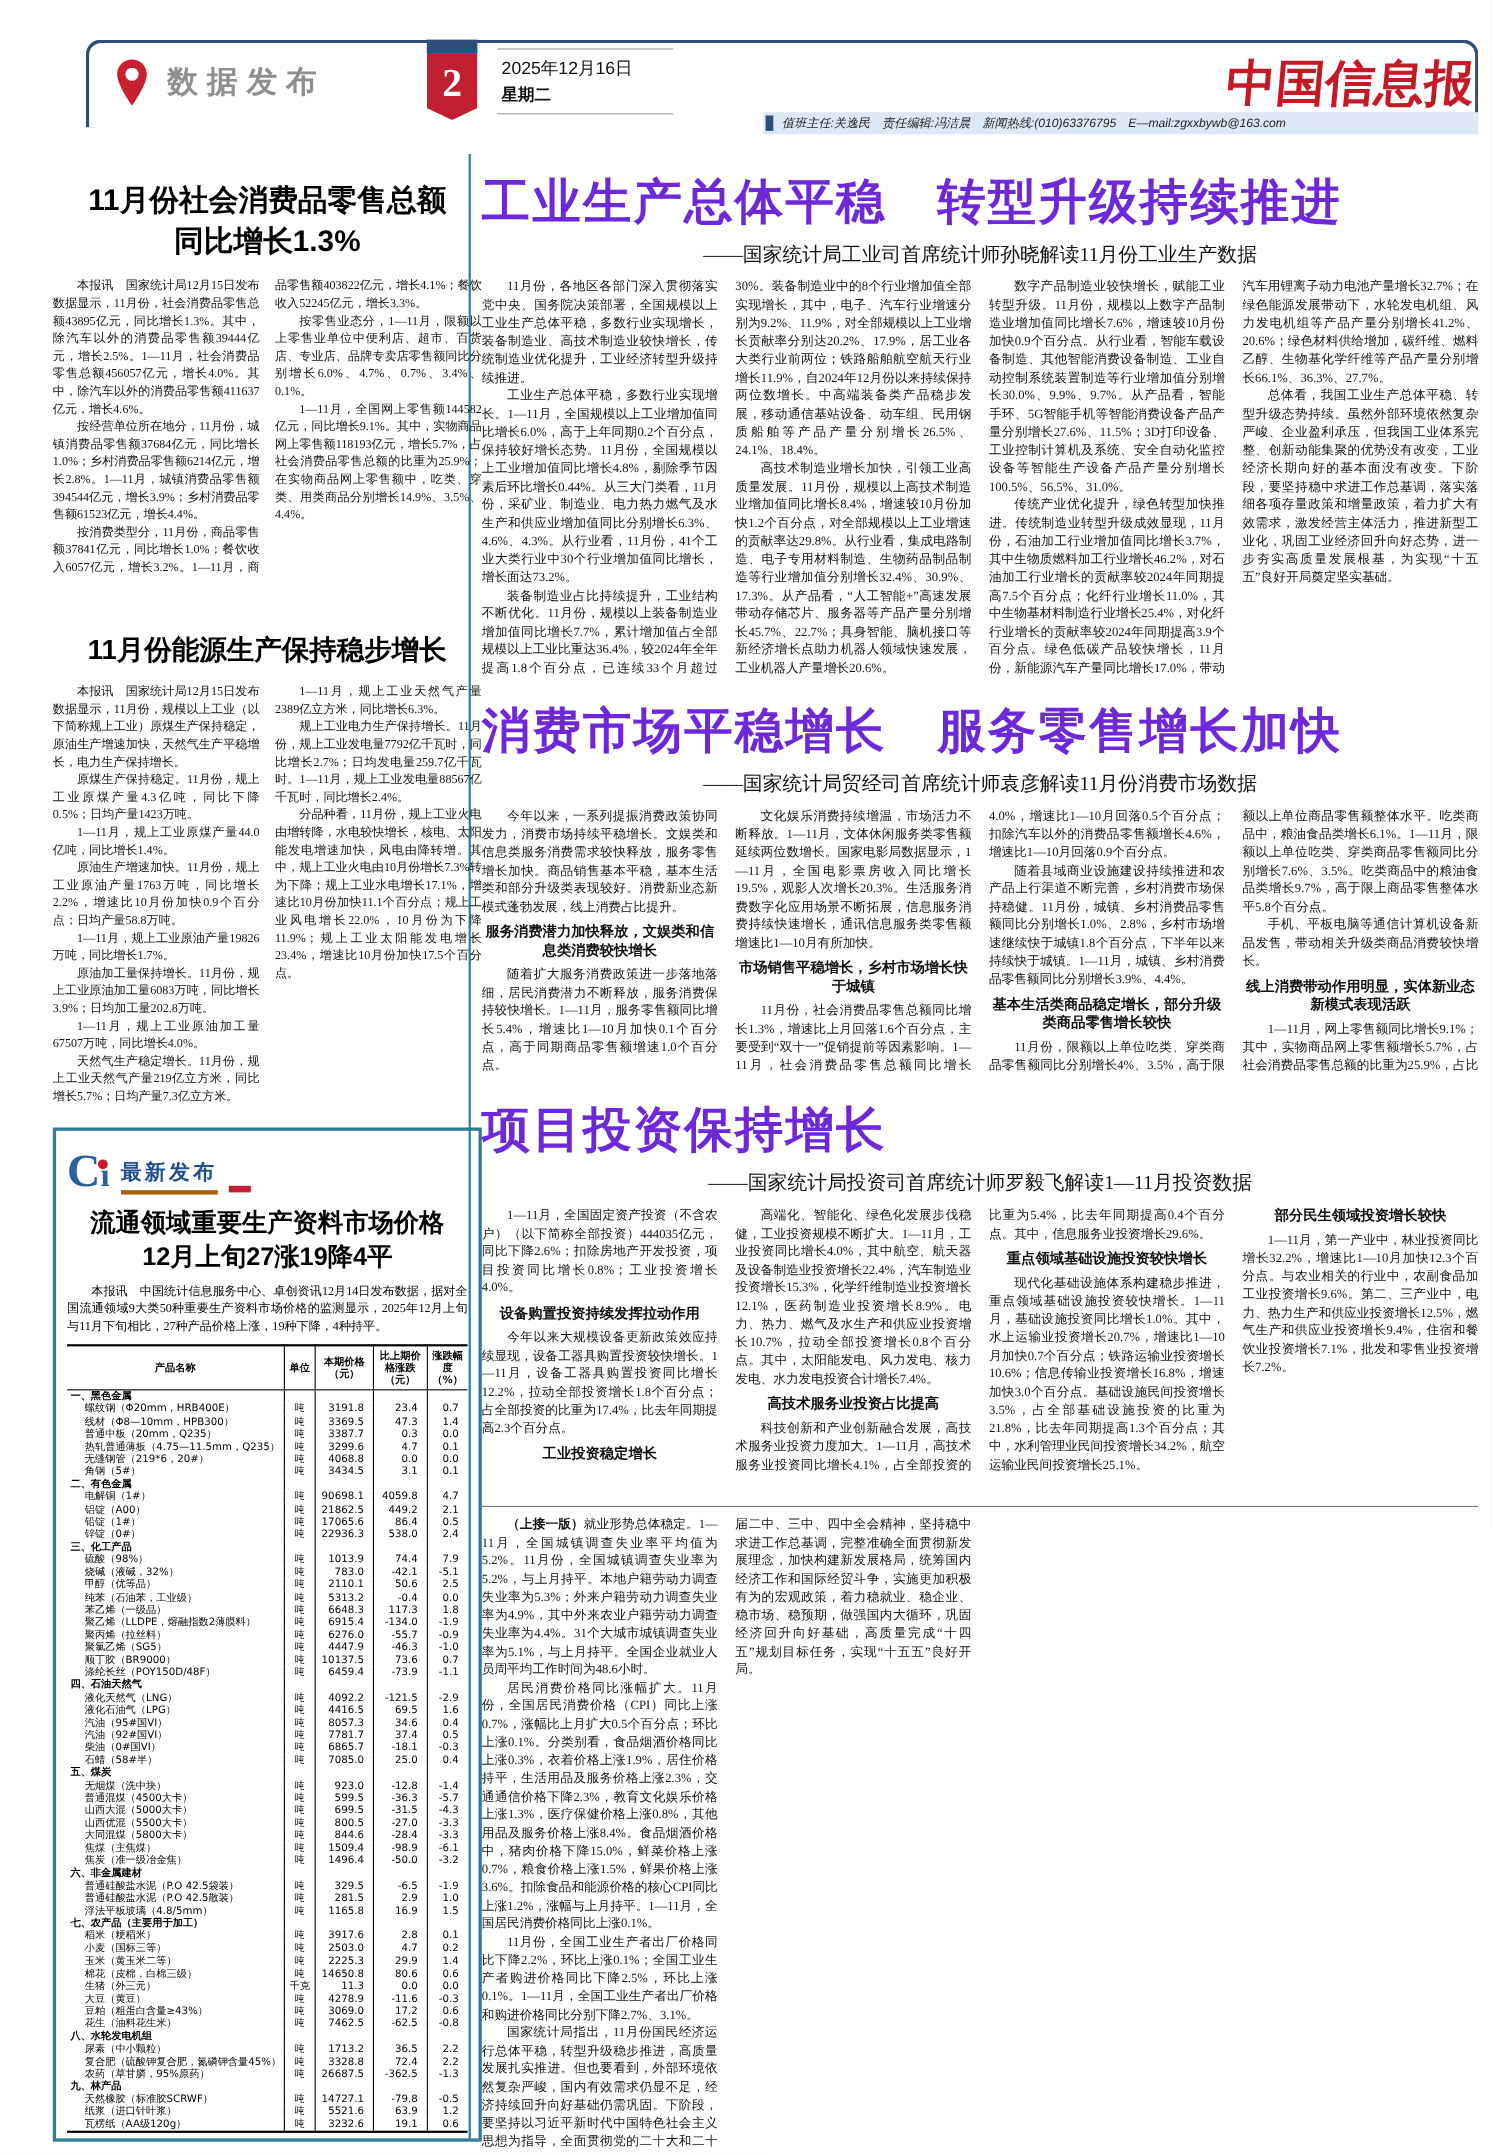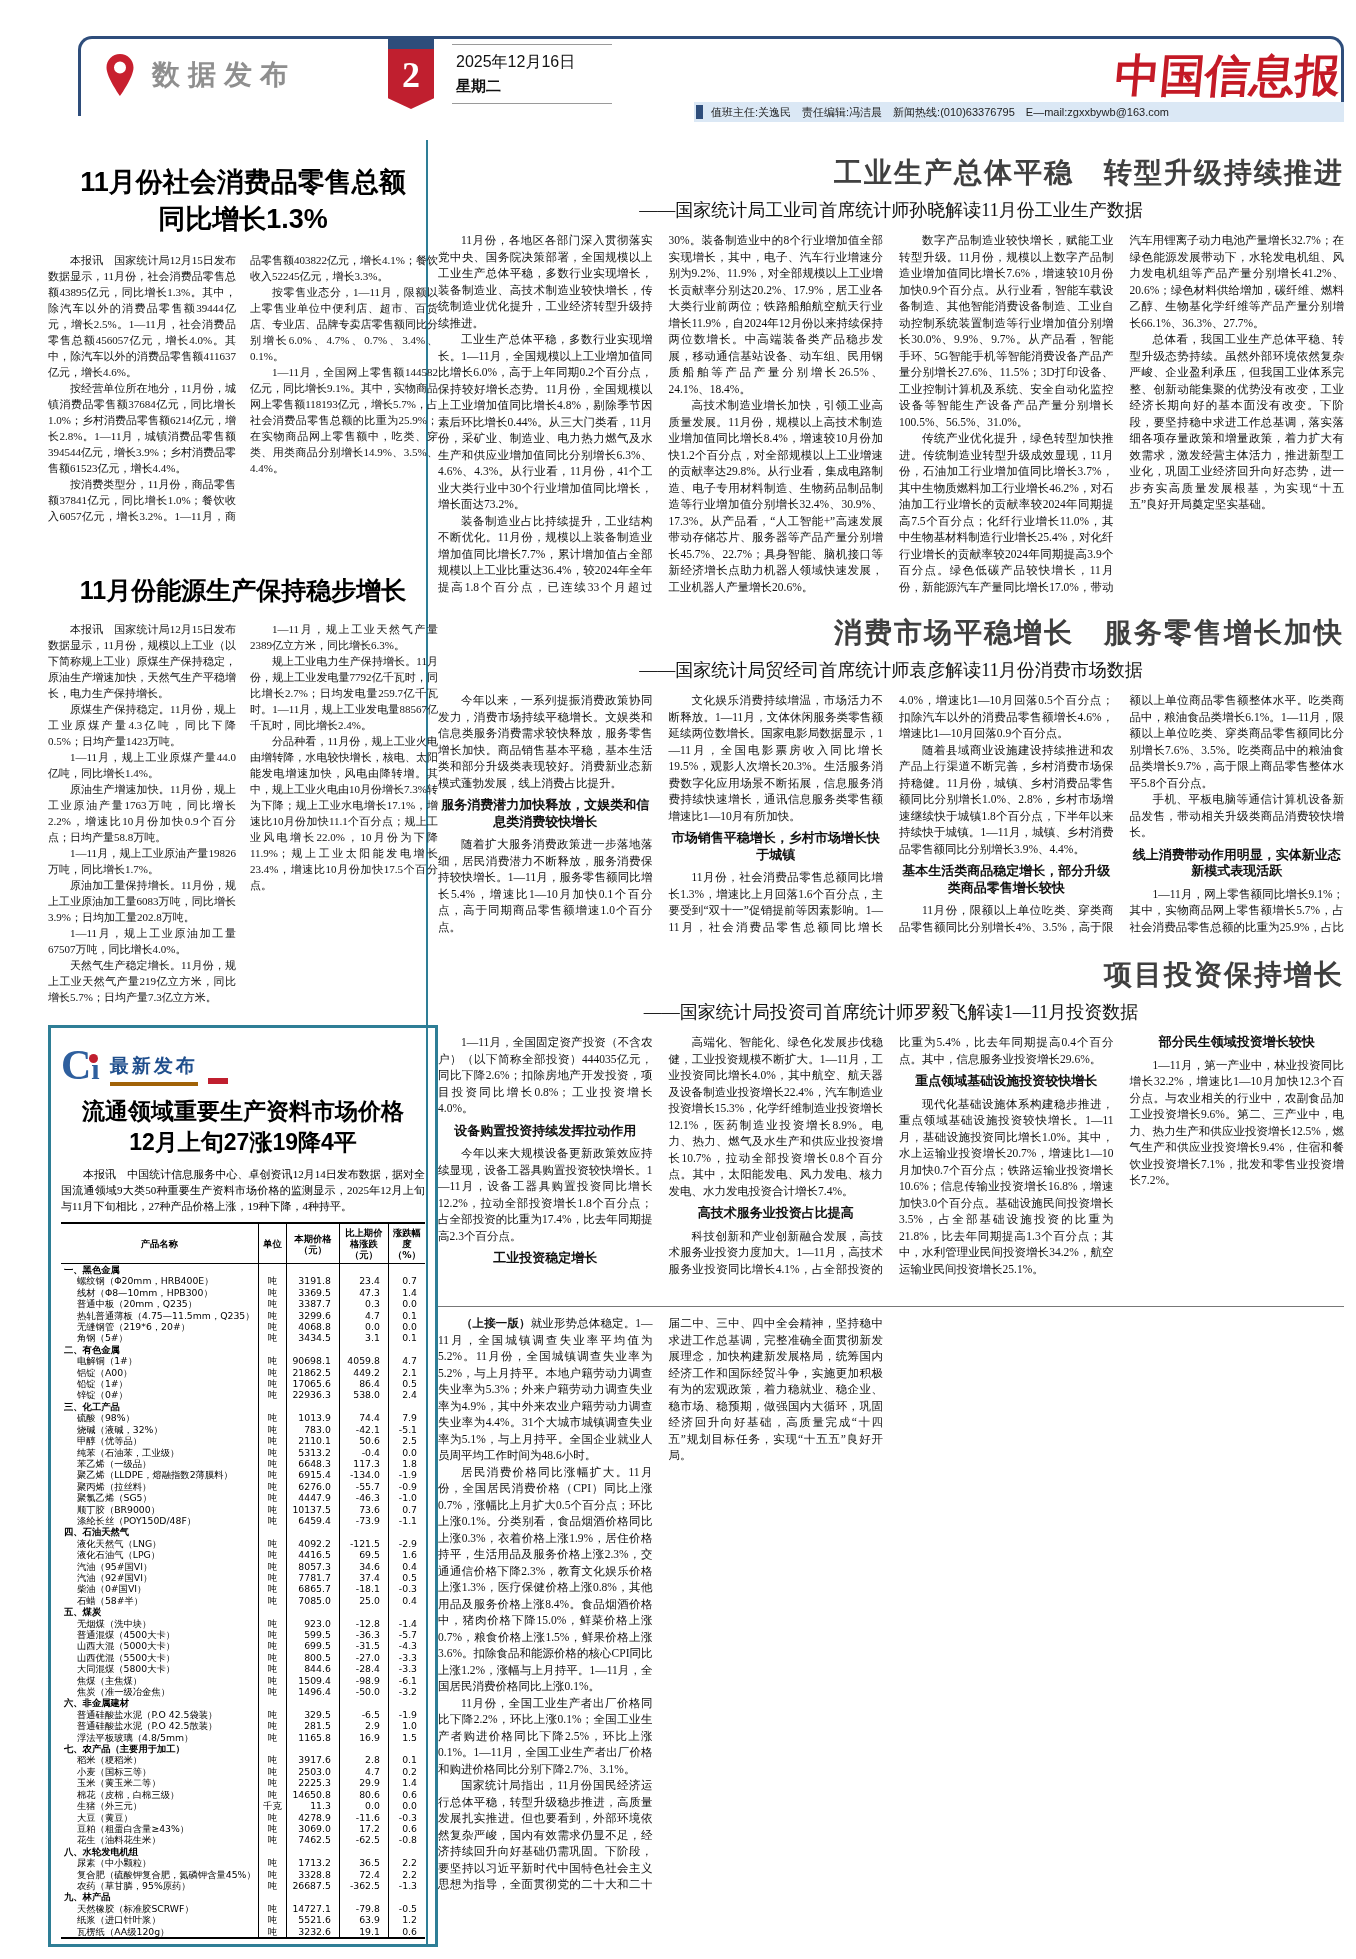--- a/index.html
+++ b/index.html
@@ -19,21 +19,21 @@
                  clip-path:polygon(0 0,100% 0,100% 82%,50% 100%,0 82%); }
   .dateblock { position:absolute; left:452px; top:44px; width:160px; border-top:1.5px solid #9a9a9a;
                border-bottom:1.5px solid #9a9a9a; padding:7px 0 7px 4px; }
   .date-l1 { font-size:16px; font-weight:normal; color:#111; }
   .date-l2 { font-size:15px; font-weight:bold; color:#111; margin-top:4px; }
   .masthead { position:absolute; left:1100px; top:46px; width:240px; text-align:right;
               font-family:"Liberation Serif", serif; font-weight:bold; font-size:45px;
               color:#c41a26; transform:skewX(-5deg); }
   .staff-strip { position:absolute; left:694px; top:102px; width:650px; height:20px;
                  background:#dbe8f5; font-size:11px; color:#222; line-height:20px;
-                 display:flex; align-items:center; }
+                 display:flex; align-items:center;font-style:italic; }
   .strip-accent { display:inline-block; width:7px; height:14px; background:#2e4d7b; margin:0 8px 0 2px; }
 
   
   .divider-v { position:absolute; left:426px; top:140px; height:1806px; width:2px; background:#2e7e96; }
   .left-col  { position:absolute; left:48px;  top:148px; width:390px; }
   .right-col { position:absolute; left:438px; top:140px; width:906px; }
 
   
   .para { margin:0; text-indent:2em; }
   .body2col { column-count:2; column-gap:14px; column-fill:auto; overflow:hidden;
@@ -76,21 +76,21 @@
   .ptable td.unit { text-align:center; }
   .ptable td.num  { text-align:right; padding-right:8px; }
   .ptable td:nth-child(1), .ptable th:nth-child(1) { width:46%; }
   .ptable td:nth-child(2), .ptable th:nth-child(2) { width:10%; }
   .ptable td:nth-child(3), .ptable th:nth-child(3) { width:16%; }
   .ptable td:nth-child(4), .ptable th:nth-child(4) { width:16%; }
   .ptable td:nth-child(5), .ptable th:nth-child(5) { width:12%; }
   .box-note { margin:6px 0 0; font-size:10.5px; font-family:"Liberation Serif", serif; }
 
   
-  .bigtitle { margin:14px 0 6px; text-align:right; font-size:28px; font-weight:bold; letter-spacing:2px; color:#404040; }
+  .bigtitle { margin:14px 0 6px; text-align:left; font-size:44px; font-weight:bold; letter-spacing:2px; color:#6d28d9; }
   .sub { margin:0 0 10px; text-align:center; font-family:"Liberation Serif", serif; font-size:18px; color:#111; }
   .bodyC { height:368px; }
   .bodyD { height:250px; }
   .bodyE { height:262px; }
   .bodyF { height:584px; }
   .section-rule { border:none; border-top:1px solid #777; margin:10px 0 8px; }
 </style>
 </head>
 <body>
 

